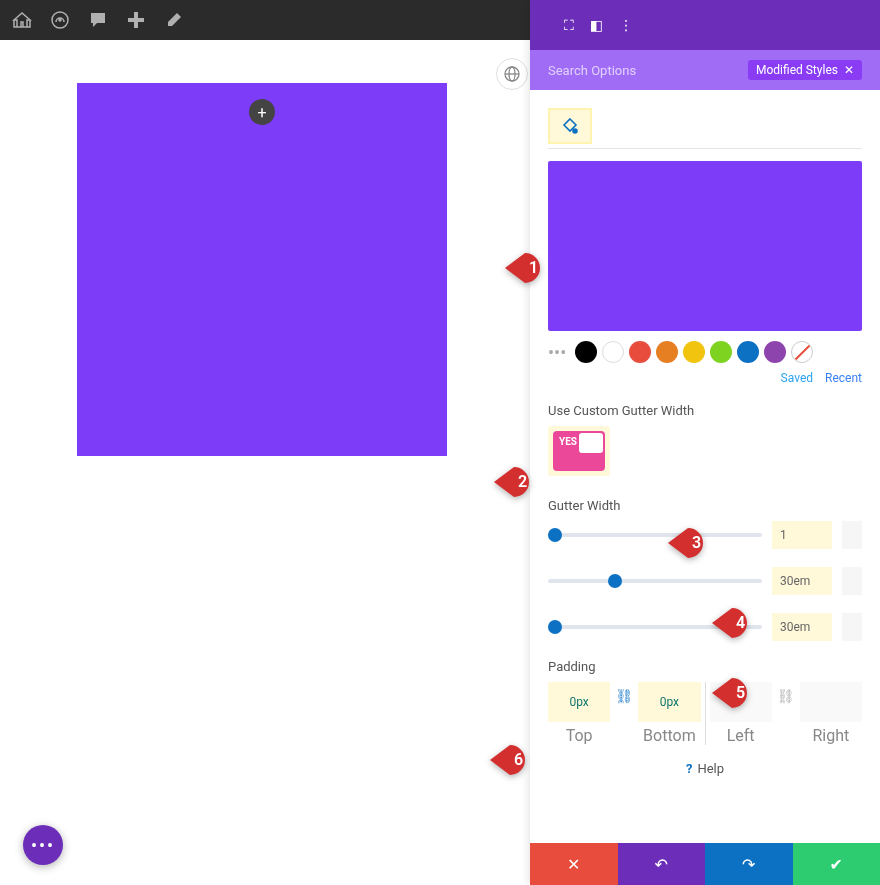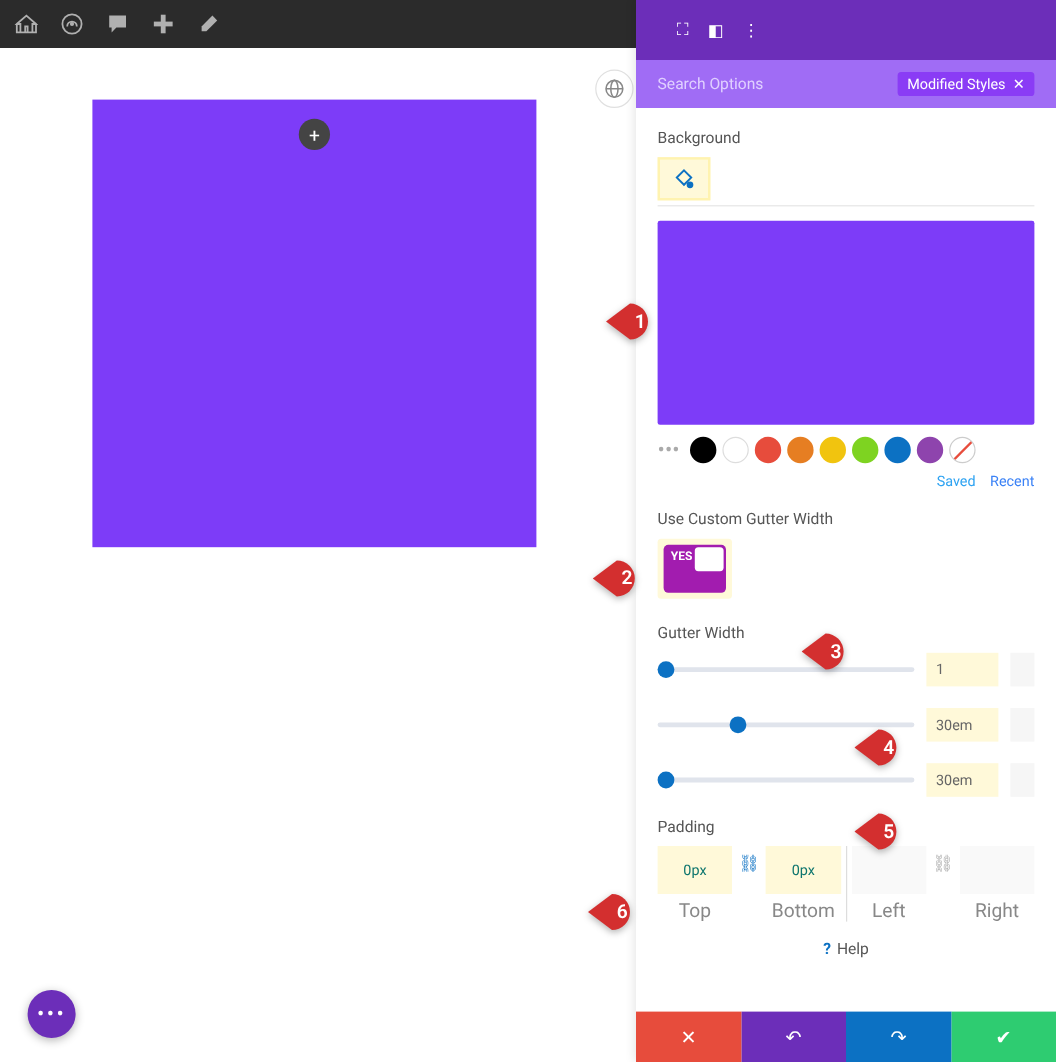--- a/index.html
+++ b/index.html
@@ -27,21 +27,21 @@
 .preview{width:100%;height:170px;background:#7d3cf8;border-radius:2px;margin-bottom:10px}
 .swatch-row{display:flex;align-items:center;gap:5px;margin-bottom:8px}
 .swatch-row .dots{color:#aaa;font-size:18px;margin-right:4px;cursor:pointer}
 .swatch{width:22px;height:22px;border-radius:50%;cursor:pointer}
 .swatch.none{background:#fff;border:1px solid #ccc;position:relative;overflow:hidden}
 .swatch.none::after{content:"";position:absolute;width:140%;height:2px;background:#e74c3c;transform:rotate(-45deg);left:-20%;top:48%}
 .saved-row{display:flex;justify-content:flex-end;gap:12px;font-size:12px;margin-bottom:18px}
 .saved-row .saved{color:#2ea3f2;font-weight:400;cursor:pointer}
 .saved-row .recent{color:#3b82f6;cursor:pointer}
 .toggle-wrap{display:inline-block;background:#fff9d9;padding:5px;border-radius:3px;margin-bottom:18px}
-.toggle{width:52px;height:40px;background:#a21caf;border-radius:4px;position:relative;cursor:pointer}
+.toggle{width:52px;height:40px;background:#ec4899;border-radius:4px;position:relative;cursor:pointer}
 .toggle .knob{position:absolute;right:2px;top:2px;width:24px;height:20px;background:#fff;border-radius:3px}
 .toggle .lbl{position:absolute;left:6px;top:5px;color:#fff;font-size:10px;font-weight:700}
 .slider-row{display:flex;align-items:center;gap:10px;margin-bottom:18px}
 .slider-track{flex:1;height:4px;background:#e0e4ec;border-radius:2px;position:relative;cursor:pointer}
 .slider-thumb{position:absolute;width:14px;height:14px;background:#0c71c3;border-radius:50%;top:-5px}
 .slider-val{width:60px;height:28px;background:#fff9d9;display:flex;align-items:center;padding:0 8px;font-size:12px;color:#666;cursor:text}
 .slider-unit{width:20px;height:28px;background:#f6f6f6}
 .pad-row{display:flex;gap:0;margin-top:6px}
 .pad-col{flex:1;text-align:center}
 .pad-input{height:40px;background:#fff9d9;display:flex;align-items:center;justify-content:center;font-size:12px;color:#0f766e;cursor:text}
@@ -120,21 +120,20 @@
   </div>
   <div class="panel-sub">
     <span class="search-text">Search Options</span>
     <span class="badge">
         <span>Modified Styles</span>
         <span>✕</span>
       </span>
   </div>
   <div class="panel-body">
 
-    <div class="section-label">Background</div>
     <div class="bg-tab">
         <svg width="18" height="18" viewBox="0 0 18 18" fill="none" stroke="#0c71c3" stroke-width="1.6">
           <path d="M9 2l6 6-6 6-6-6z"></path>
           <circle cx="14" cy="14" r="2" fill="#0c71c3"></circle>
         </svg>
       </div>
     <div class="hr"></div>
     <div class="preview"></div>
     <div class="swatch-row">
       <span class="dots">•••</span>

